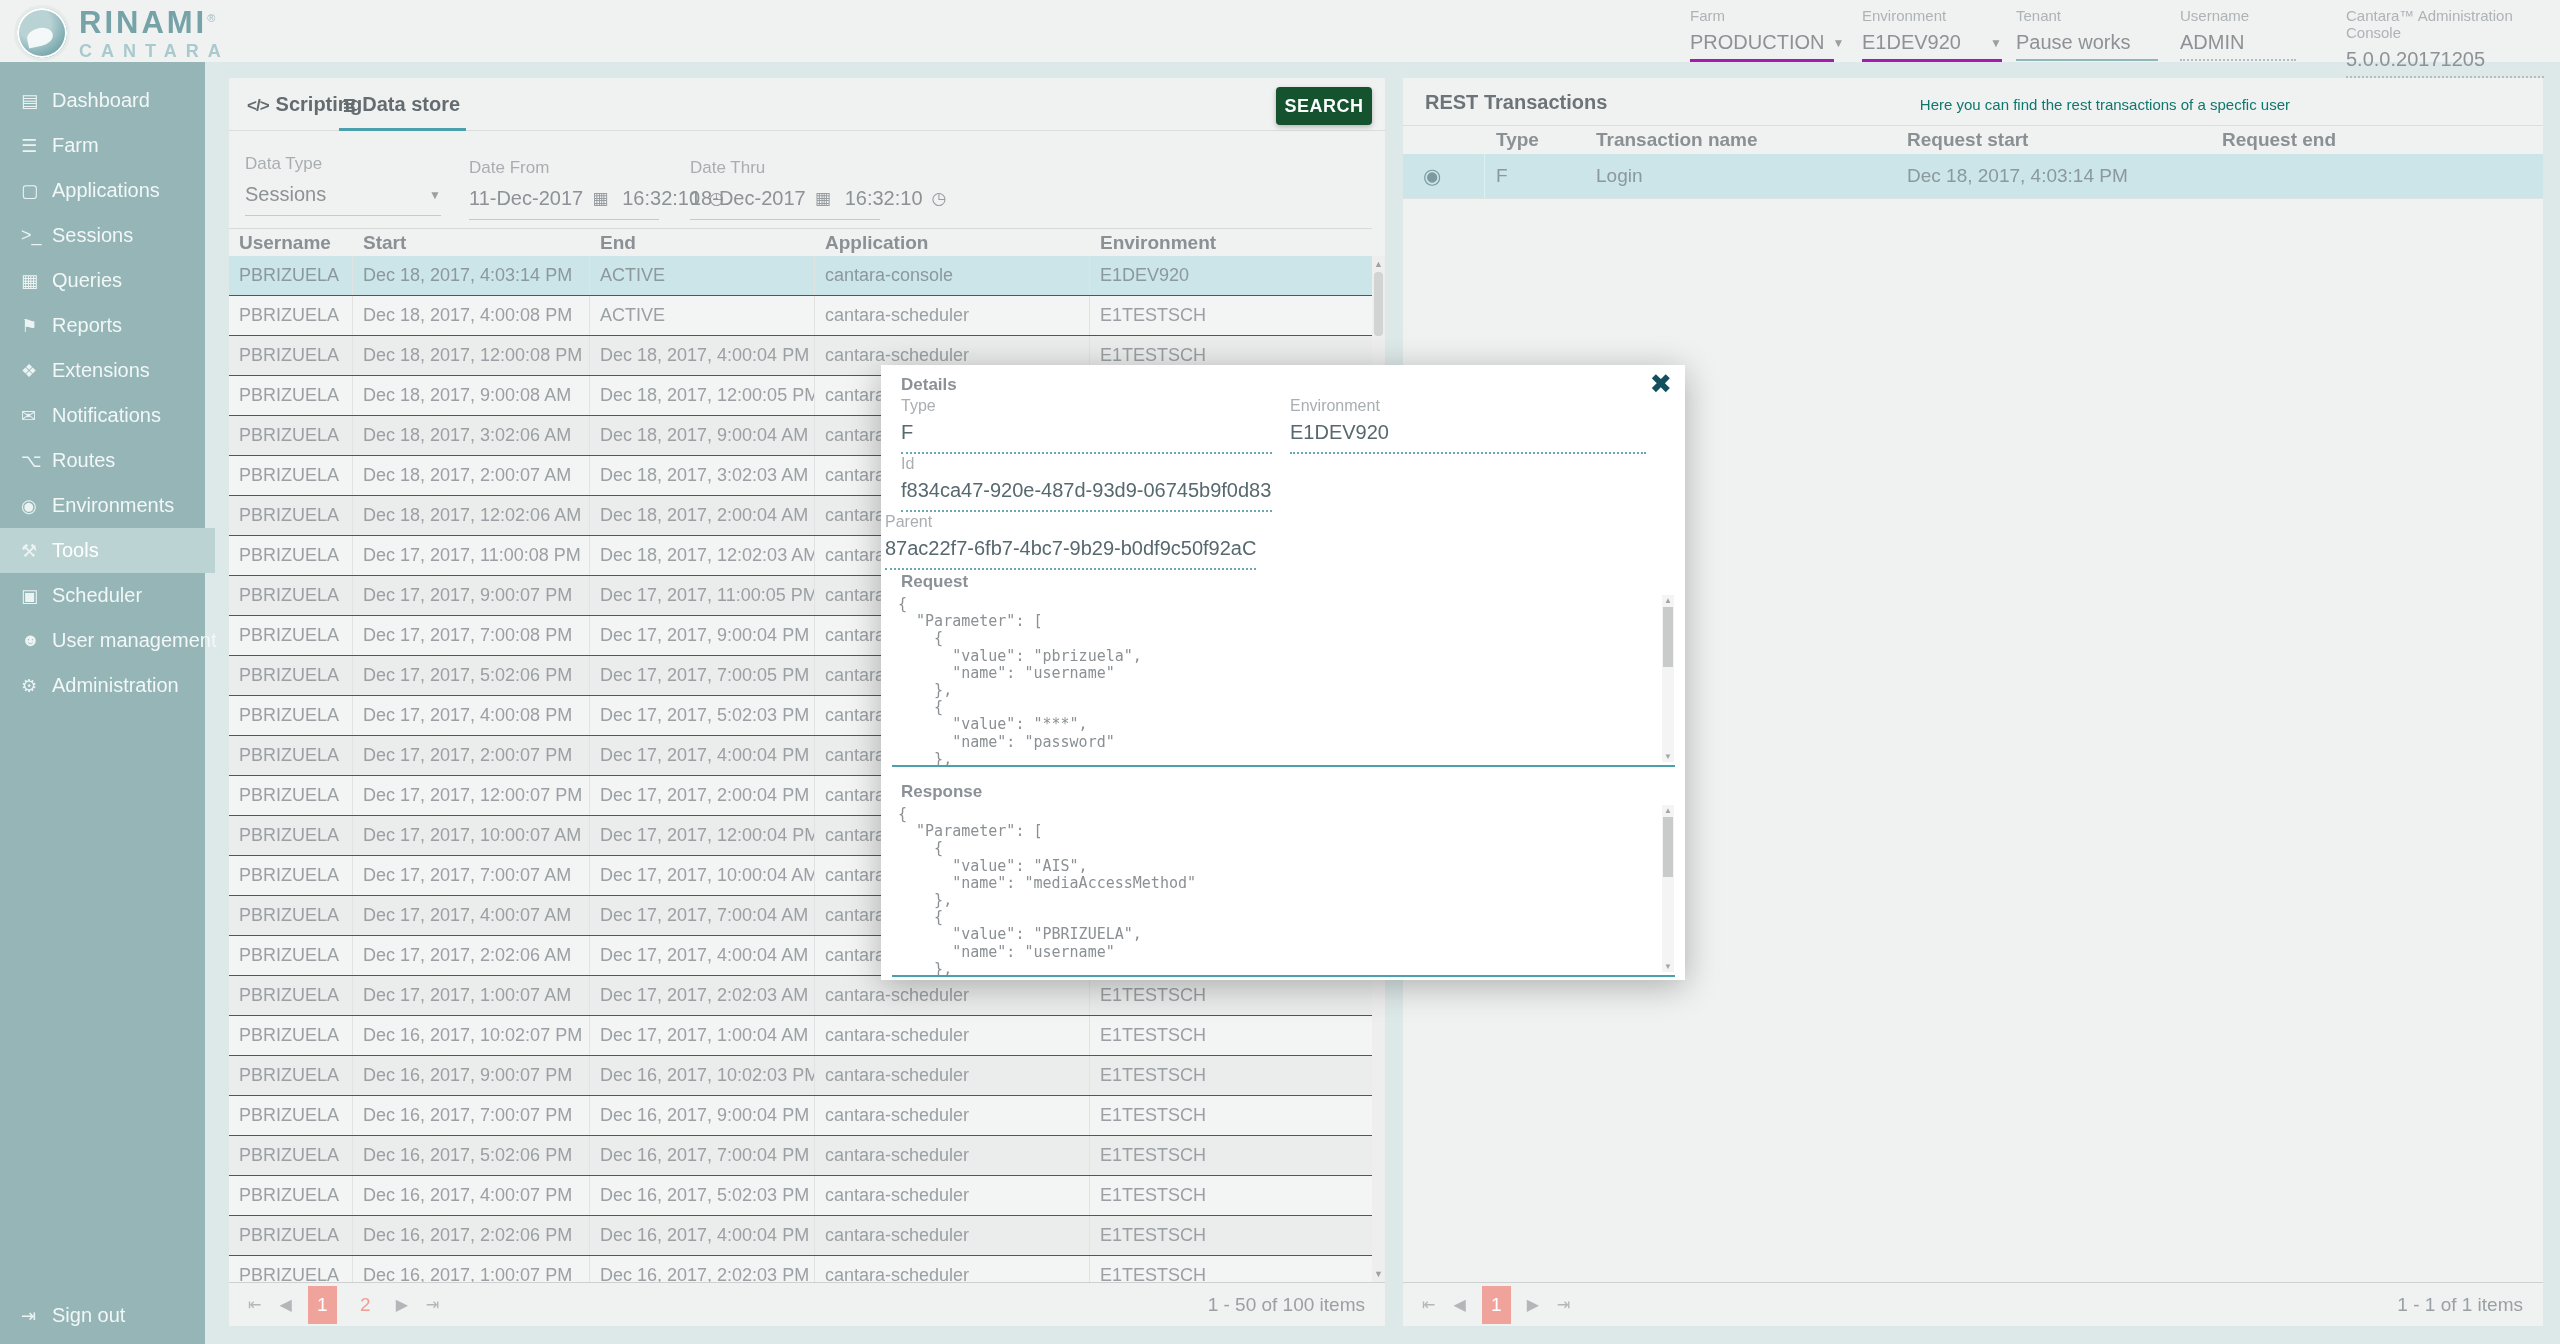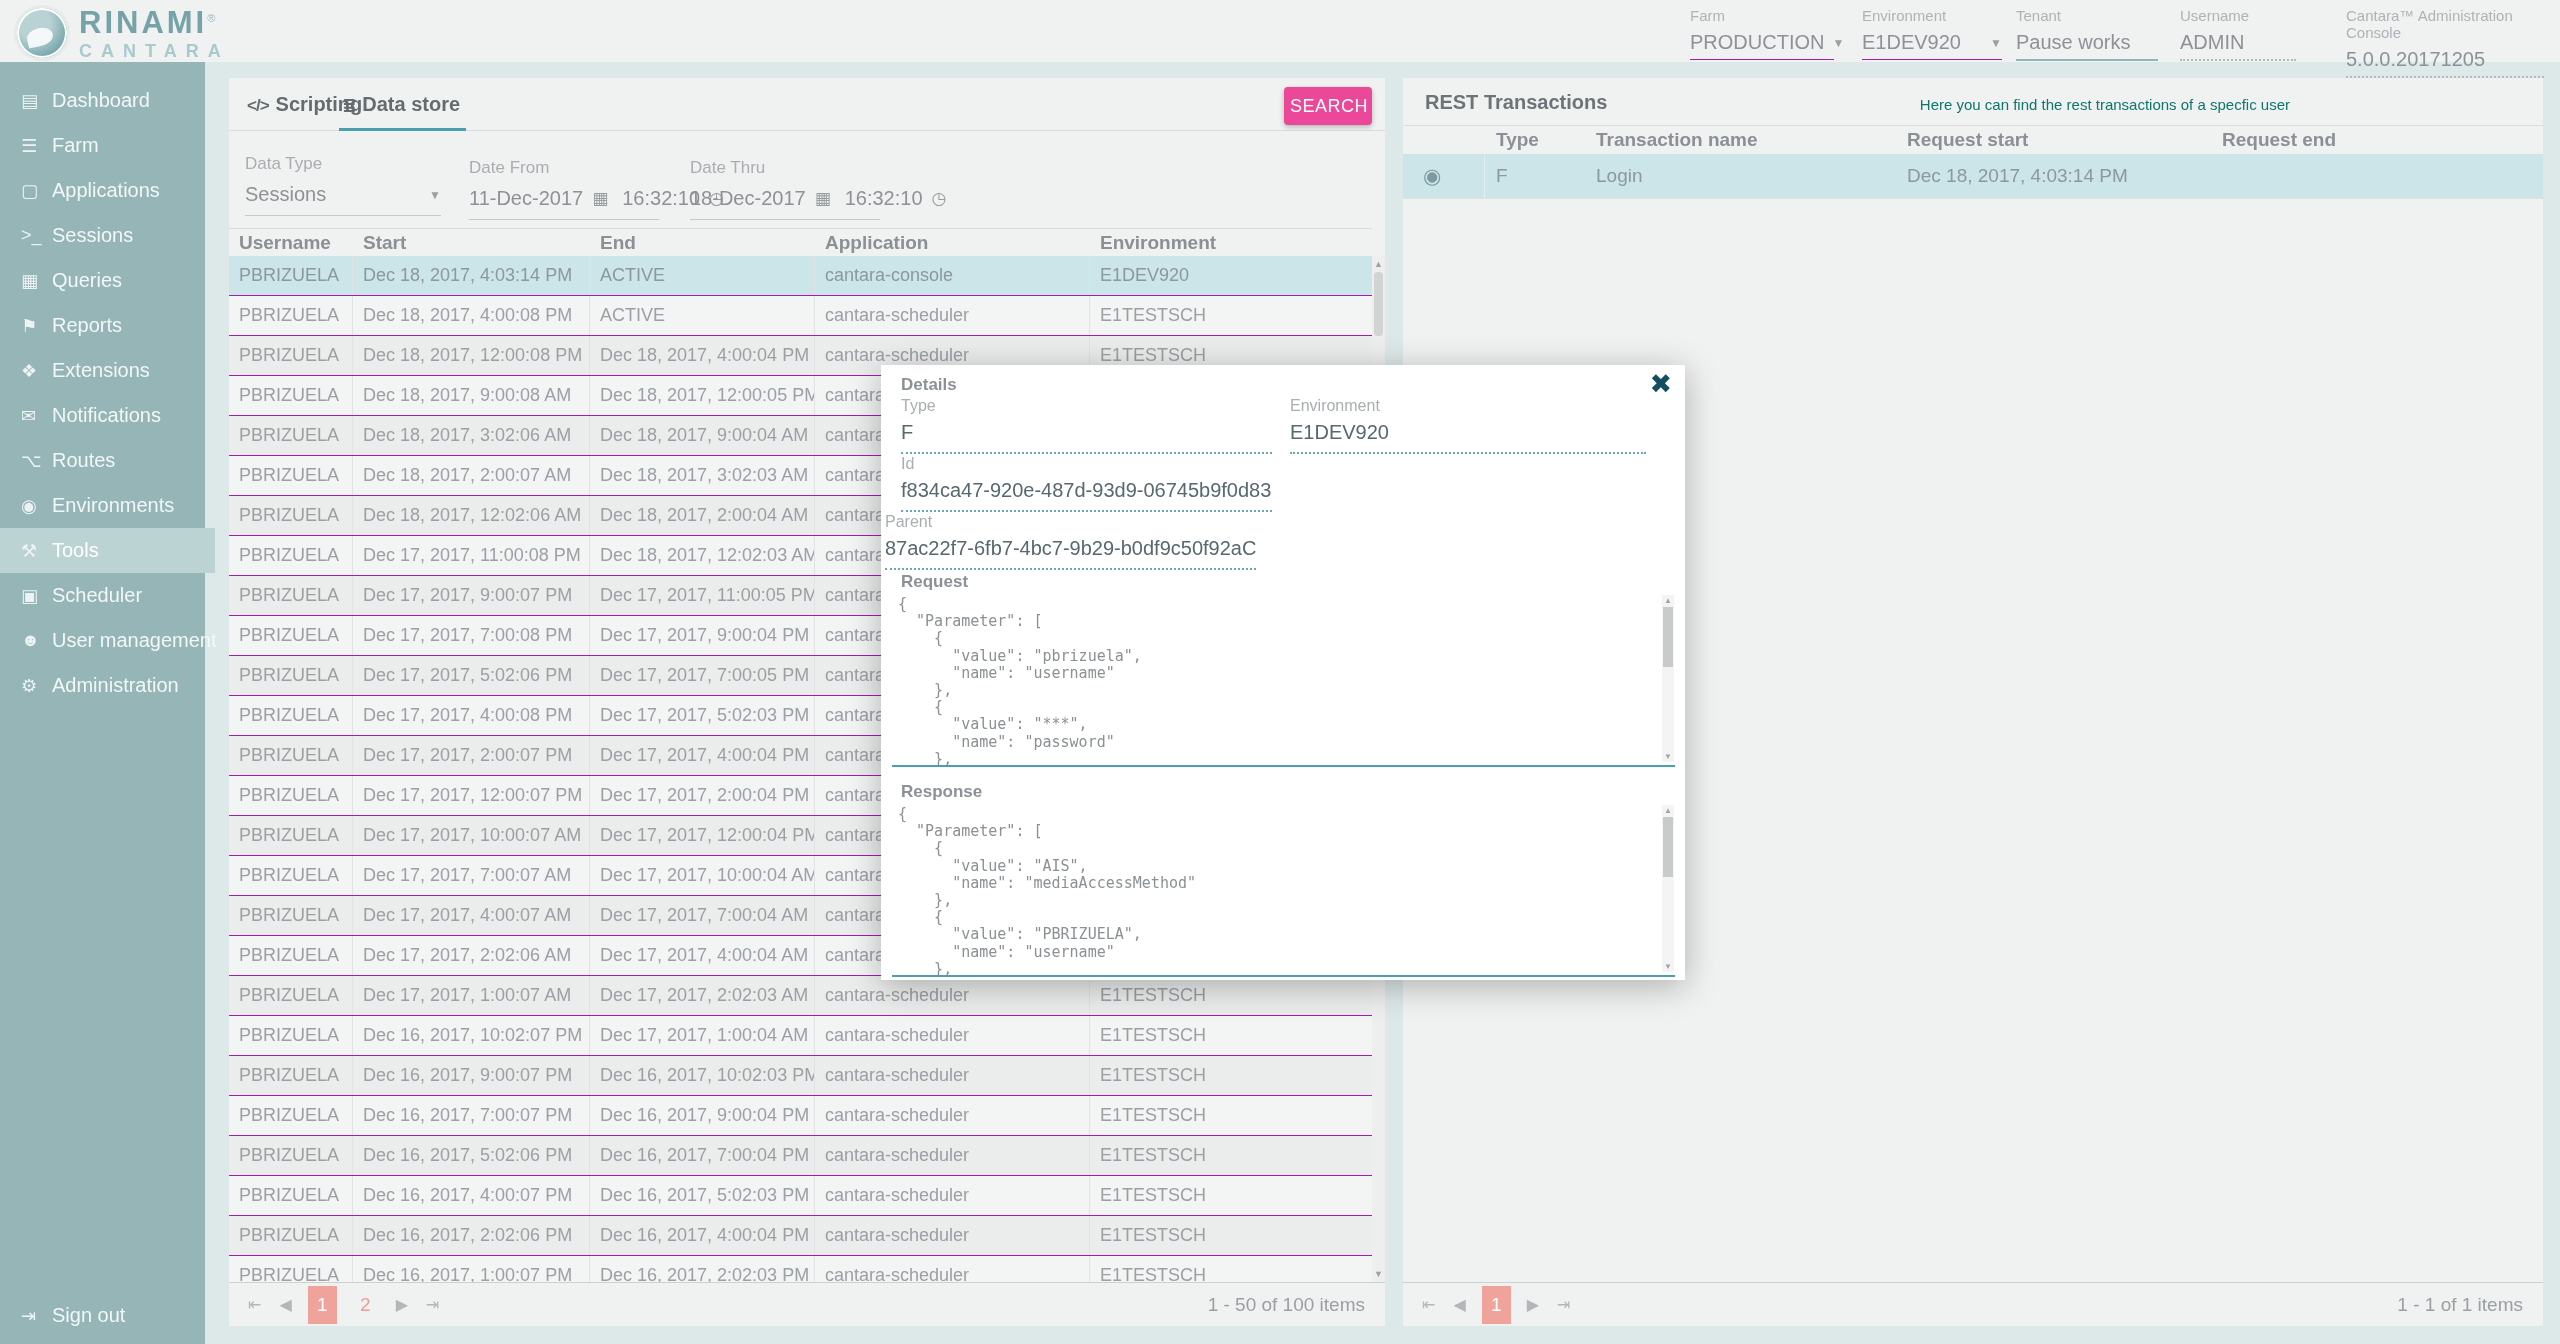--- a/index.html
+++ b/index.html
@@ -13,21 +13,21 @@
              background:radial-gradient(circle at 34% 30%,#b9d2d4 0 34%,#6ea2a8 78%);
              border:3px solid #e6ebea;position:relative;box-shadow:inset 0 0 0 2px #fff}
   .logo-mark::after{content:"";position:absolute;left:10px;top:20px;width:26px;height:18px;
              border-radius:50% 50% 50% 0;background:#fff;opacity:.85;transform:rotate(-12deg)}
   .logo-rinami{font-size:31px;font-weight:bold;color:#76a3a8;letter-spacing:3px;line-height:1}
   .logo-reg{font-size:11px;vertical-align:super;color:#9fbcbf;font-weight:normal}
   .logo-cantara{font-size:18px;font-weight:bold;color:#a9cacd;letter-spacing:9px;line-height:1;margin-top:4px}
   .hfield{position:absolute;top:7px}
   .hlabel{font-size:15px;color:#aeb3b6}
   .hvalue{font-size:20px;color:#8d9296;margin-top:7px;padding-bottom:5px;display:flex;justify-content:space-between;white-space:nowrap}
-  .u-solid{border-bottom:1px solid #a21caf}
+  .u-solid{border-bottom:3px solid #a21caf}
   .u-teal {border-bottom:2px solid #8fb6ba}
   .u-dot  {border-bottom:2px dotted #b7bbbc}
   .dd-arrow{font-size:12px;color:#9a9fa2;margin-left:8px;align-self:center}
   .f-farm{left:1690px;width:144px}.f-env{left:1862px;width:140px}
   .f-tenant{left:2016px;width:142px}.f-user{left:2180px;width:116px}.f-console{left:2346px;width:198px}
 
   
   .sidebar{position:absolute;left:0;top:62px;width:205px;height:1282px;background:#95b5b7;z-index:5}
   .side-list{padding-top:16px}
   .side-item{height:45px;display:flex;align-items:center;color:#f2f7f7;cursor:pointer;position:relative}
@@ -41,22 +41,22 @@
   .sessions{left:229px;width:1156px;height:1248px}
   .rest{left:1403px;width:1140px;height:1248px}
 
   
   .tabs{position:absolute;left:0;top:0;width:100%;height:52px;border-bottom:1px solid #dcdcdc}
   .tab{position:absolute;top:15px;font-size:20px;font-weight:bold;color:#646c70;cursor:pointer;white-space:nowrap}
   .tab .tglyph{font-size:17px;margin-right:7px;letter-spacing:-1px}
   .tab-scripting{left:18px}
   .tab-datastore{left:113px}
   .tab.active::after{content:"";position:absolute;left:-3px;right:-6px;bottom:-15px;height:3px;background:#4aa1ad}
-  .search-btn{position:absolute;right:13px;top:9px;width:88px;height:38px;background:#ec4899;color:#fbfdfd;
-      font-weight:normal;font-size:18px;border:none;border-radius:4px;letter-spacing:.5px;
+  .search-btn{position:absolute;right:13px;top:9px;width:96px;height:38px;background:#14532d;color:#fbfdfd;
+      font-weight:bold;font-size:18px;border:none;border-radius:4px;letter-spacing:.5px;
       box-shadow:0 2px 5px rgba(0,0,0,.25);cursor:pointer;font-family:inherit}
 
   
   .filter{position:absolute}
   .flabel{font-size:17px;color:#a9aeb1}
   .fvalue{font-size:20px;color:#8d9296;margin-top:9px;padding-bottom:9px;display:flex;align-items:center;white-space:nowrap}
   .fvalue .fgap{flex:1}
   .ficon{font-size:17px;color:#989da0;margin:0 14px 0 9px}
   .ficon:last-child{margin-right:0}
   .f-underline{border-bottom:1px solid #c6c8c9}

